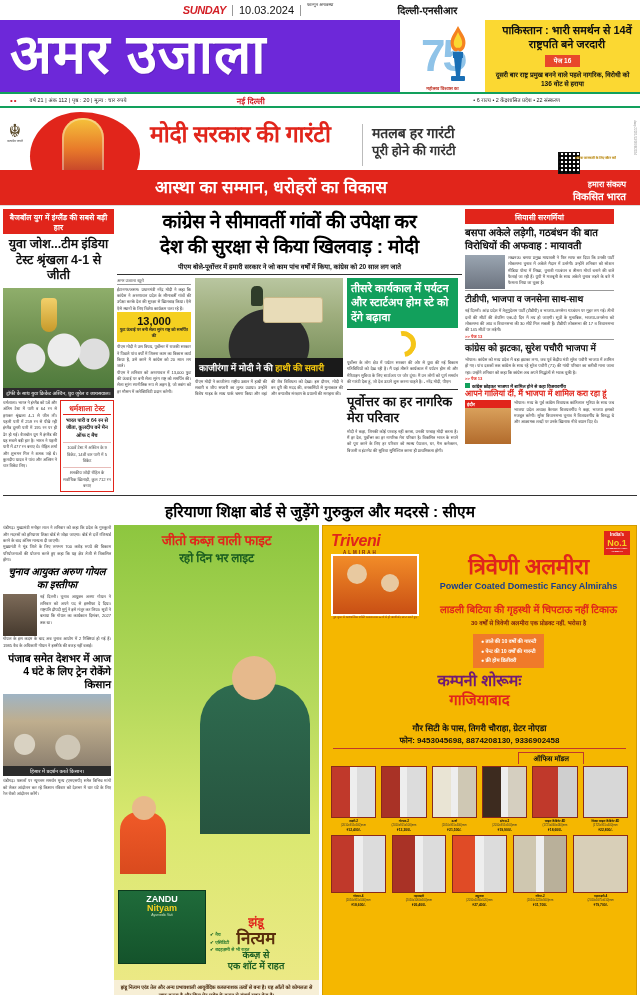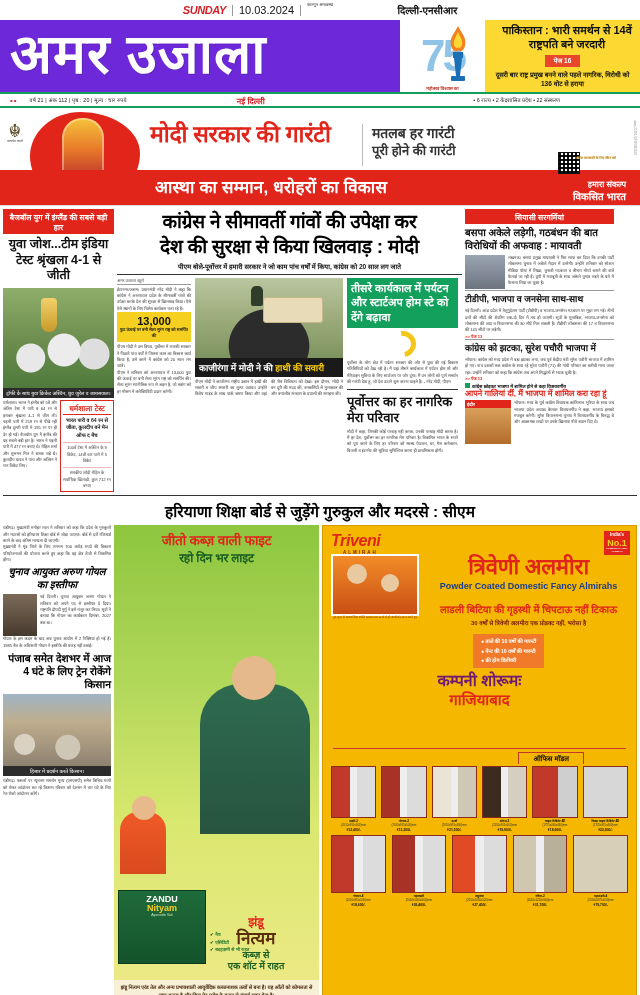--- a/index.html
+++ b/index.html
@@ -530,20 +530,24 @@
         <div class="tv-guarbox">
           <div>● <span>ताले की 10 वर्षों की गारन्टी</span></div>
           <div>● <span>पेन्ट की 10 वर्षों की गारन्टी</span></div>
           <div>● <span>फ्री होम डिलीवरी</span></div>
         </div>
 
         <div class="tv-showroom">
           <div class="s1">कम्पनी शोरूमः</div>
           <div class="s2">गाजियाबाद</div>
         </div>
+        <div class="tv-addr">
+          <div class="a1">गौर सिटी के पास, तिगरी चौराहा, ग्रेटर नोएडा</div>
+          <div class="a2">फोन: 9453045698, 8874208130, 9336902458</div>
+        </div>
         <div class="tv-rule"></div>
         <div class="tv-office">ऑफिस मॉडल</div>
 
         <div class="tv-grid">
           <div class="tv-row">
             <div class="tv-item">
               <div class="img">
                   <div class="door" style="background:#c0392b"></div>
                   <div class="door2"></div>
                 </div>

